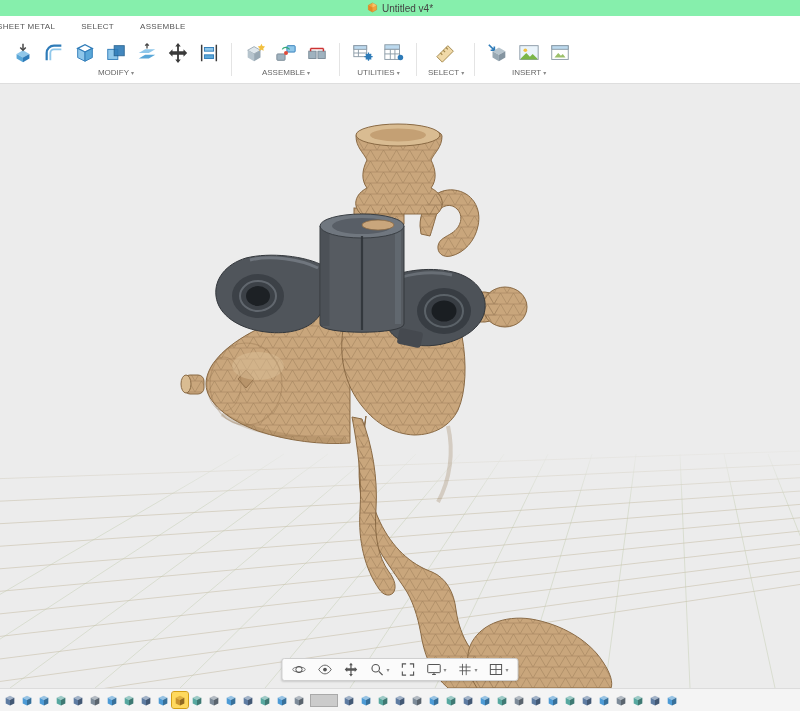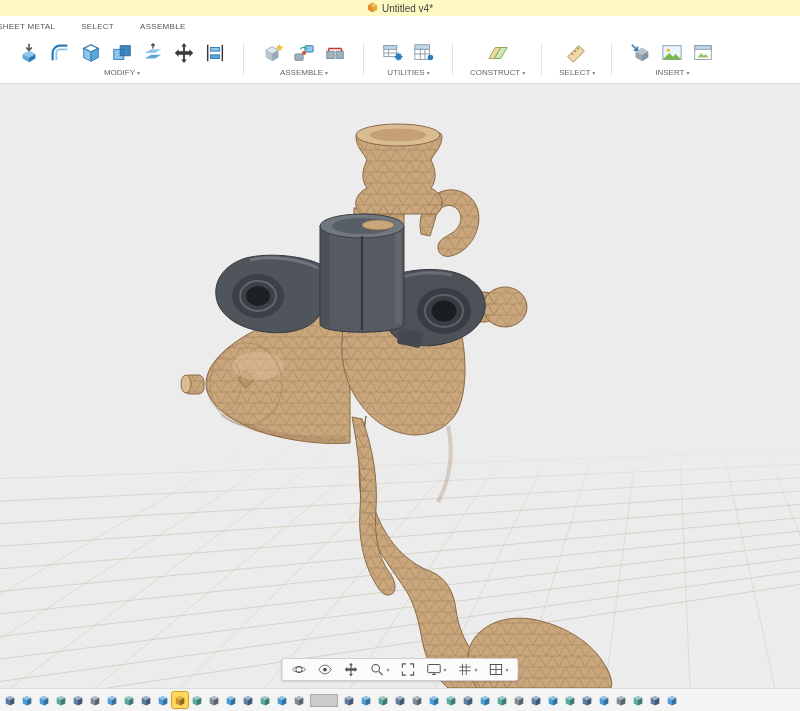--- a/index.html
+++ b/index.html
@@ -1,31 +1,31 @@
 <!DOCTYPE html>
 <html><head>
 <meta charset="utf-8">
 <style>
   html,body{margin:0;padding:0;}
   body{width:800px;height:711px;overflow:hidden;background:#fff;
        font-family:"Liberation Sans",sans-serif;-webkit-font-smoothing:antialiased;}
   .app{width:800px;height:711px;display:flex;flex-direction:column;}
 
   
-  .titlebar{height:16px;background:#fef9c3;display:flex;align-items:center;justify-content:center;gap:4px;}
+  .titlebar{height:16px;background:#86efac;display:flex;align-items:center;justify-content:center;gap:4px;}
   .titlebar .title{font-size:10px;color:#444;}
 
   
   .tabbar{height:20px;background:#fff;display:flex;align-items:center;font-size:8px;color:#555;letter-spacing:.3px;}
   .tab{padding:4px 13px;white-space:nowrap;cursor:pointer;}
   .tab.clip{margin-left:-16px;}
 
   
   .toolbar{height:47px;background:#fff;border-bottom:1px solid #dedede;display:flex;align-items:stretch;overflow:hidden;}
-  .tgroup{display:flex;flex-direction:column;align-items:center;padding:2px 17px 0;position:relative;}
+  .tgroup{display:flex;flex-direction:column;align-items:center;padding:2px 11px 0;position:relative;}
   .tgroup:not(:last-child)::after{content:"";position:absolute;right:0;top:7px;bottom:7px;width:1px;background:#e4e4e4;}
   .ticons{display:flex;gap:7px;align-items:center;height:29px;}
   .tbtn{border:none;background:none;padding:1px;cursor:pointer;display:flex;border-radius:2px;}
   .tlabel{font-size:8px;color:#666;margin-top:1px;display:flex;align-items:center;gap:2px;white-space:nowrap;}
   .caret{font-size:6px;color:#8a8a8a;line-height:1;}
 
   
   .viewport{position:relative;height:604px;background:#ececec;overflow:hidden;}
   svg.scene{display:block;width:800px;height:604px;}
 
@@ -163,34 +163,20 @@
             <svg viewBox="0 0 24 24" width="22" height="22">
               <rect x="2" y="3" width="16" height="5" fill="#bcd9ee" stroke="#8a99a5"></rect>
               <rect x="2" y="8" width="16" height="11" fill="#fff" stroke="#8a99a5"></rect>
               <path d="M2 13h16M8 8v11M13 8v11" stroke="#8a99a5"></path>
               <circle cx="19" cy="17" r="3" fill="#2e7bb8"></circle>
             </svg>
           </button>
         </div>
         <div class="tlabel">
           <span>UTILITIES</span>
-          <span class="caret">▾</span>
-        </div>
-      </div>
-      <div class="tgroup">
-        <div class="ticons">
-          <button class="tbtn">
-            <svg viewBox="0 0 24 24" width="22" height="22">
-              <path d="M2 18L9 6h6L8 18z" fill="#e8d9a8" stroke="#bb9a4a"></path>
-              <path d="M15 6h7L15 18H8z" fill="#cfe5b4" stroke="#7aa648"></path>
-            </svg>
-          </button>
-        </div>
-        <div class="tlabel">
-          <span>CONSTRUCT</span>
           <span class="caret">▾</span>
         </div>
       </div>
       <div class="tgroup">
         <div class="ticons">
           <button class="tbtn">
             <svg viewBox="0 0 24 24" width="22" height="22">
               <path d="M2 16L14 4l6 6L8 22z" fill="#f0d9a8" stroke="#a08548"></path>
               <path d="M6 12l2 2M9 9l2 2M12 6l2 2" stroke="#a08548" stroke-width="1.2"></path>
             </svg>

